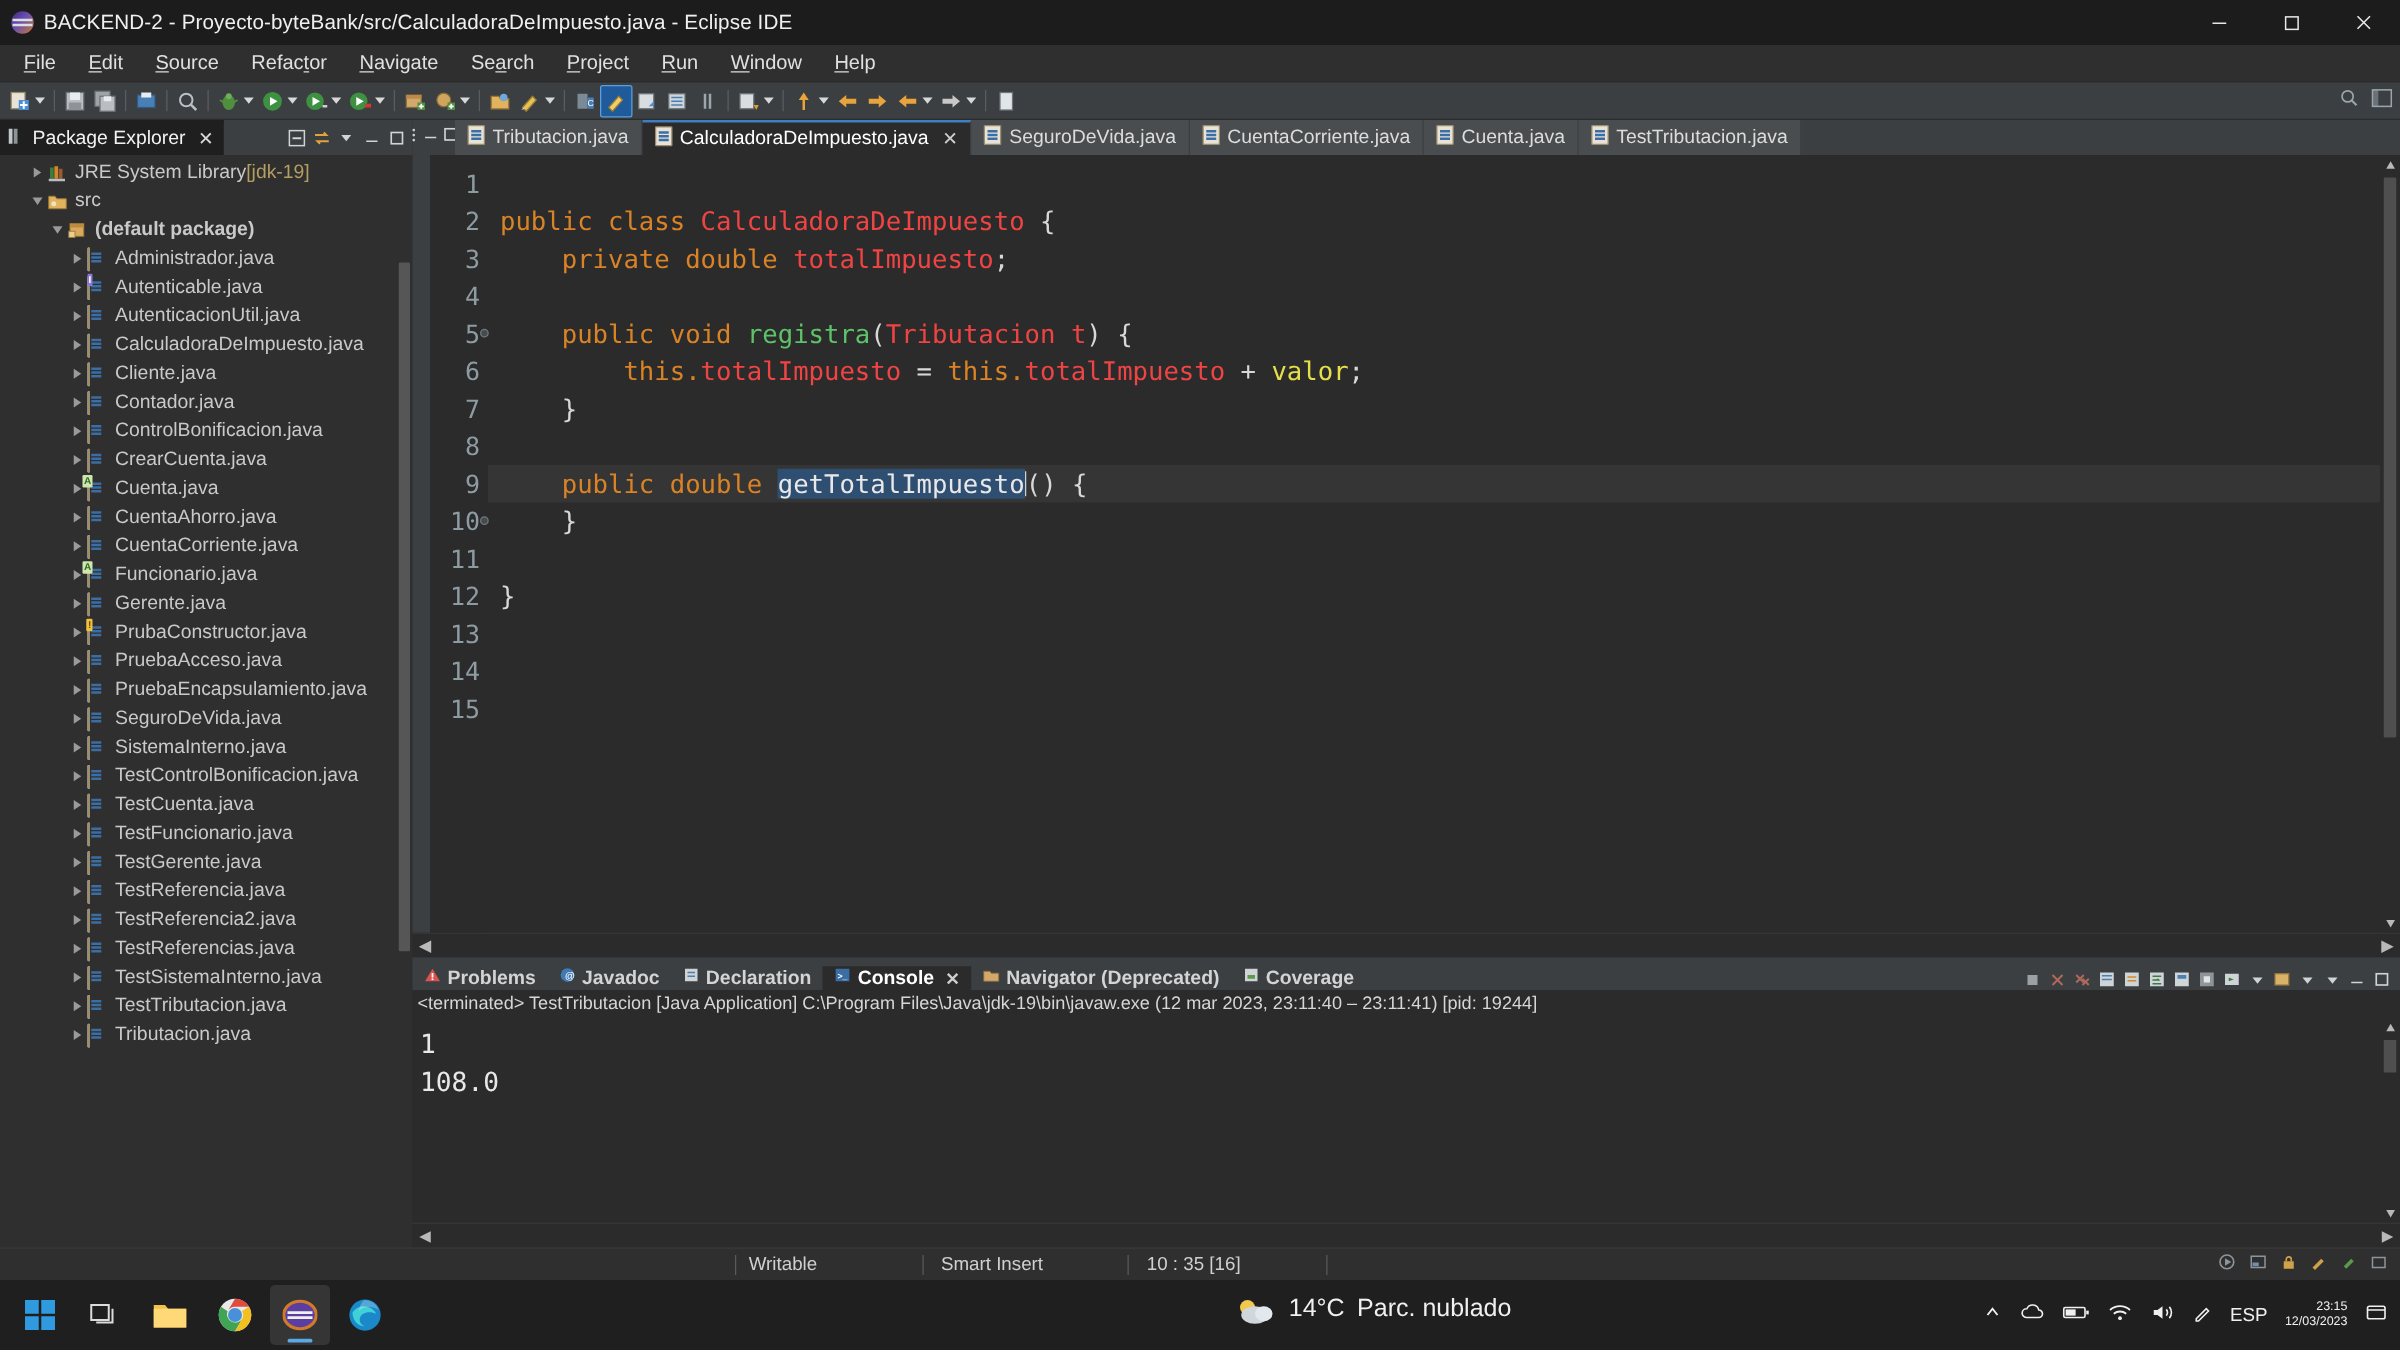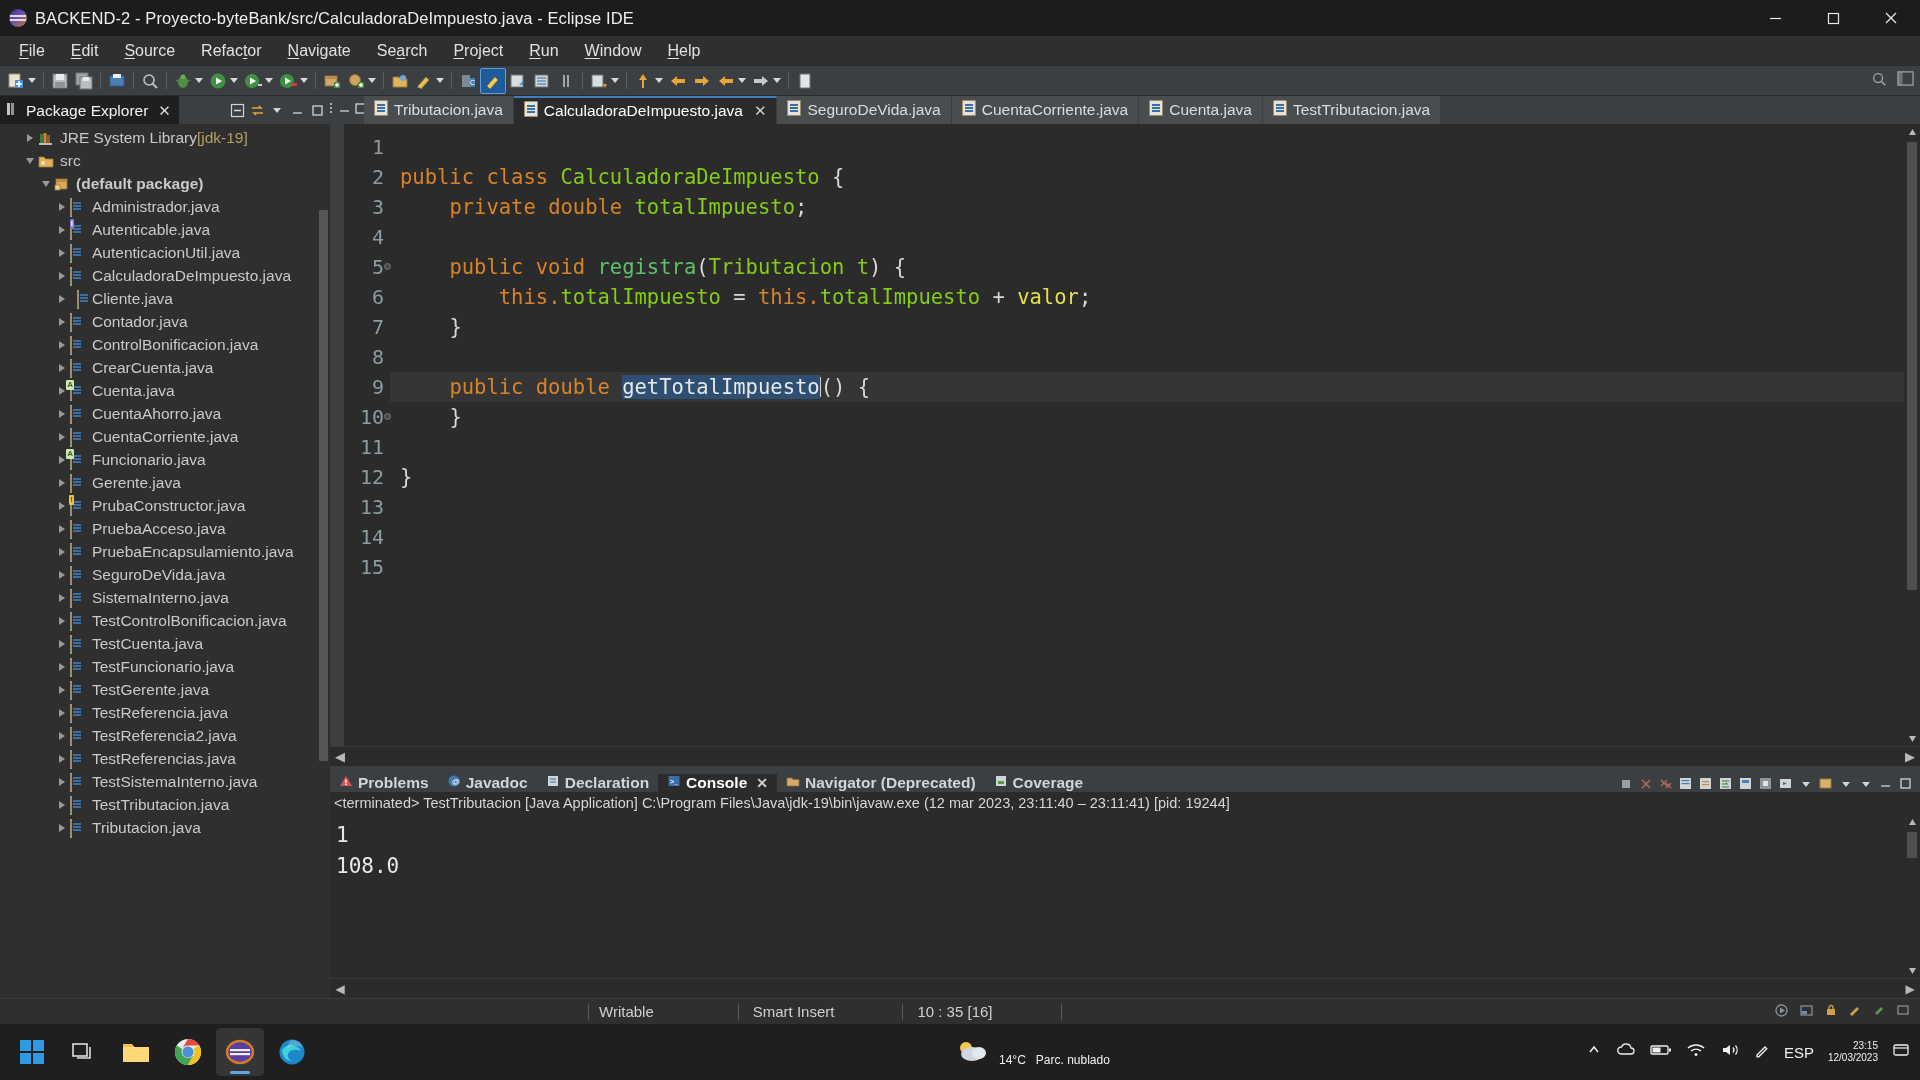--- a/index.html
+++ b/index.html
@@ -97,21 +97,21 @@
 
   .editor { flex:1 1 auto; display:flex; position:relative; background:#2b2b2b; min-height:0; }
   .marker-col { width:14px; flex:0 0 14px; background:#3c3f41; position:relative; }
   .gutter { width:46px; flex:0 0 46px; background:#2b2b2b; padding-top:8px; text-align:right; }
   .gline { height:30px; line-height:30px; color:#8d9ba3; font-size:20px; font-family:"DejaVu Sans Mono", monospace; padding-right:6px; position:relative; }
   .gline .bulb { position:absolute; right:-1px; top:11px; width:7px; height:7px; border-radius:50%; background:#4a4a4a; border:1px solid #6d7b83; }
   .codearea { flex:1 1 auto; position:relative; overflow:hidden; padding-top:8px; }
   .cline { height:30px; line-height:30px; font-family:"DejaVu Sans Mono", monospace; font-size:20.5px; white-space:pre; color:#d8d8d8; padding-left:10px; }
   .cline.cur { background:#353535; }
   .k { color:#d98326; }      
-  .t { color:#84cc16; }      
+  .t { color:#ef4444; }      
   .m { color:#5ec26a; }      
   .v { color:#e5e04a; }      
   .p { color:#d8d8d8; }      
   .sel { background:#2e4f72; color:#e8e8e8; }
   .caret-bar { display:inline-block; width:1px; height:20px; background:#cfcfcf; vertical-align:-3px; }
   .vscroll { position:absolute; right:0; top:0; bottom:0; width:16px; background:#2b2b2b; }
   .vscroll .up, .vscroll .dn { height:16px; display:flex; align-items:center; justify-content:center; }
   .vscroll .thumb { position:absolute; left:3px; width:10px; top:18px; height:72%; background:#4f4f4f; border-radius:1px; }
   .hscroll { height:20px; background:#2b2b2b; display:flex; align-items:center; border-top:1px solid #3a3a3a; }
   .hscroll .arrow { width:20px; display:flex; align-items:center; justify-content:center; color:#b9b9b9; font-size:13px; }
@@ -138,21 +138,21 @@
   .statusbar { height:26px; flex:0 0 26px; background:#2f2f2f; display:flex; align-items:center; color:#d0d0d0; font-size:15px; border-top:1px solid #3a3a3a; }
   .st-sep { width:1px; height:16px; background:#5a5a5a; margin:0 12px; }
   .st-right { margin-left:auto; display:flex; align-items:center; gap:10px; padding-right:10px; }
 
   
   .taskbar { height:56px; flex:0 0 56px; background:#1f1f1f; display:flex; align-items:center; position:relative; }
   .tb-center { position:absolute; left:0; right:0; display:flex; align-items:center; justify-content:flex-start; padding-left:8px; gap:4px; }
   .tbapp { width:48px; height:48px; display:flex; align-items:center; justify-content:center; position:relative; border-radius:4px; }
   .tbapp.active { background:#353535; }
   .tbapp.active::after { content:""; position:absolute; bottom:2px; left:14px; width:20px; height:3px; background:#5aa9e6; border-radius:2px; }
-  .weather { position:absolute; left:955px; display:flex; align-items:flex-end; gap:10px; color:#f0f0f0; font-size:12px; white-space:nowrap; }
+  .weather { position:absolute; left:987px; display:flex; align-items:flex-start; gap:10px; color:#f0f0f0; font-size:20px; white-space:nowrap; }
   .tray { margin-left:auto; display:flex; align-items:center; gap:14px; padding-right:10px; color:#f0f0f0; }
   .clock { text-align:right; line-height:1.25; font-size:10px; color:#f0f0f0; }
 </style>
 </head>
 <body>
 
 <div id="app">
 
   <div class="titlebar">
     <div class="title-icon"></div>
@@ -489,21 +489,21 @@
             <span class="ticon"><span class="jicon"></span></span>
             <span class="tlabel">AutenticacionUtil.java</span>
           </div>
           <div class="trow" style="padding-left: 54px;">
             <span class="tw">
               <span class="chev"></span>
             </span>
             <span class="ticon"><span class="jicon"></span></span>
             <span class="tlabel">CalculadoraDeImpuesto.java</span>
           </div>
-          <div class="trow" style="padding-left: 54px; text-align: center;">
+          <div class="trow" style="padding-left: 54px;">
             <span class="tw">
               <span class="chev"></span>
             </span>
             <span class="ticon"><span class="jicon"></span></span>
             <span class="tlabel">Cliente.java</span>
           </div>
           <div class="trow" style="padding-left: 54px;">
             <span class="tw">
               <span class="chev"></span>
             </span>

